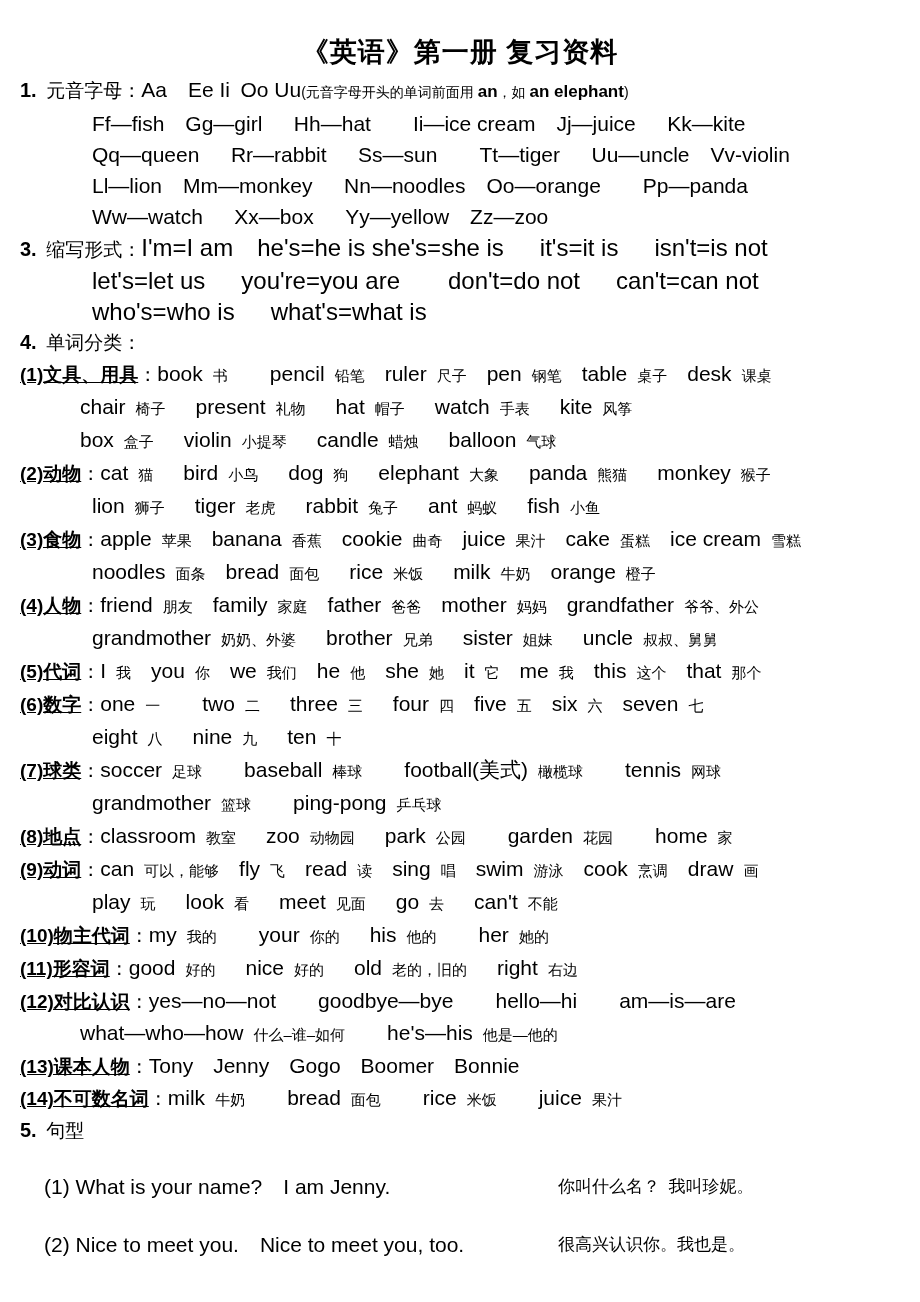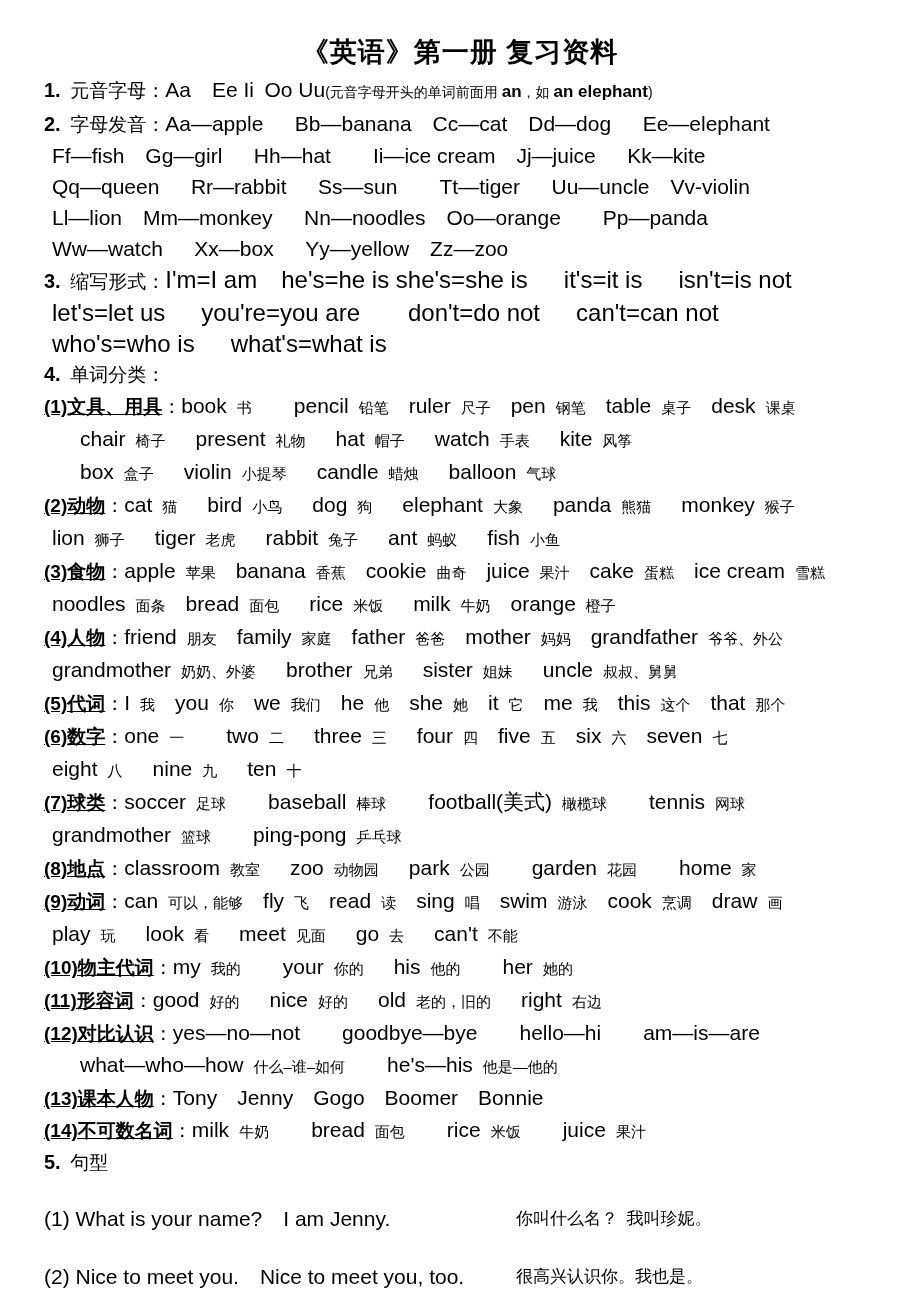--- a/index.html
+++ b/index.html
@@ -33,23 +33,23 @@
     padding-bottom: 6px;
     line-height: 1.2;
   }
 
   
   .line {
     font-size: 20px;
     line-height: 31px;
     white-space: nowrap;
     margin: 0;
-    padding-left: 44px;
+    padding-left: 20px;
   }
-  .line.ind1 { padding-left: 52px; }
+  .line.ind1 { padding-left: 92px; }
   .line.ind3 { padding-left: 80px; }
 
   .num {
     font-weight: bold;
     font-size: 20px;
   }
   .zh {
     font-size: 19px;
   }
   .bold { font-weight: bold; }
@@ -96,41 +96,37 @@
     position: relative;
     font-size: 20px;
     line-height: 33px;
     white-space: nowrap;
     padding-left: 44px;
     margin-top: 24px;
   }
   .sent-en { font-size: 21px; }
   .sent-zh {
     position: absolute;
-    left: 516px;
+    left: 558px;
     top: 0;
     font-size: 17px;
   }
 </style>
 </head>
 <body>
 
 <div class="page">
 
   <div class="doc-title">《英语》第一册 复习资料</div>
 
   <div class="line sec-head">
     <span class="num">1.</span>
     <span class="zh">元音字母：</span><span class="alpha">Aa Ee Ii Oo Uu</span><span class="note"><span>(</span><span>元音字母开头的单词前面用 </span><span class="bold">an</span><span>，如 </span><span class="bold">an elephant</span><span>)</span></span>
   </div>
 
-  <div class="line sec-head">
-    <span class="num">2.</span>
-    <span class="zh">字母发音：</span><span class="alpha">Aa—apple  Bb—banana Cc—cat  Dd—dog  Ee—elephant</span>
-  </div>
   <div class="line ind1 alpha">Ff—fish Gg—girl  Hh—hat   Ii—ice cream Jj—juice  Kk—kite</div>
   <div class="line ind1 alpha">Qq—queen  Rr—rabbit  Ss—sun   Tt—tiger  Uu—uncle Vv-violin</div>
   <div class="line ind1 alpha">Ll—lion Mm—monkey  Nn—noodles Oo—orange   Pp—panda</div>
   <div class="line ind1 alpha">Ww—watch  Xx—box  Yy—yellow Zz—zoo</div>
 
   <div class="line sec-head">
     <span class="num">3.</span>
     <span class="zh">缩写形式：</span><span class="contr">I'm=I am he's=he is she's=she is  it's=it is  isn't=is not</span>
   </div>
   <div class="line ind1 contr">let's=let us  you're=you are  don't=do not  can't=can not</div>

